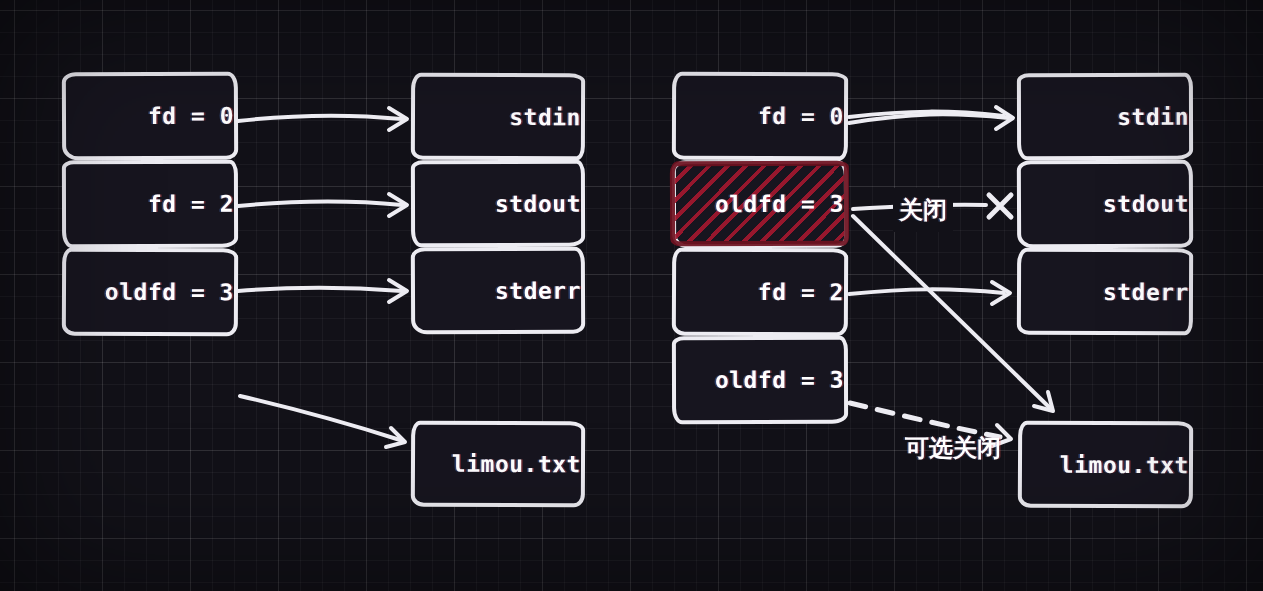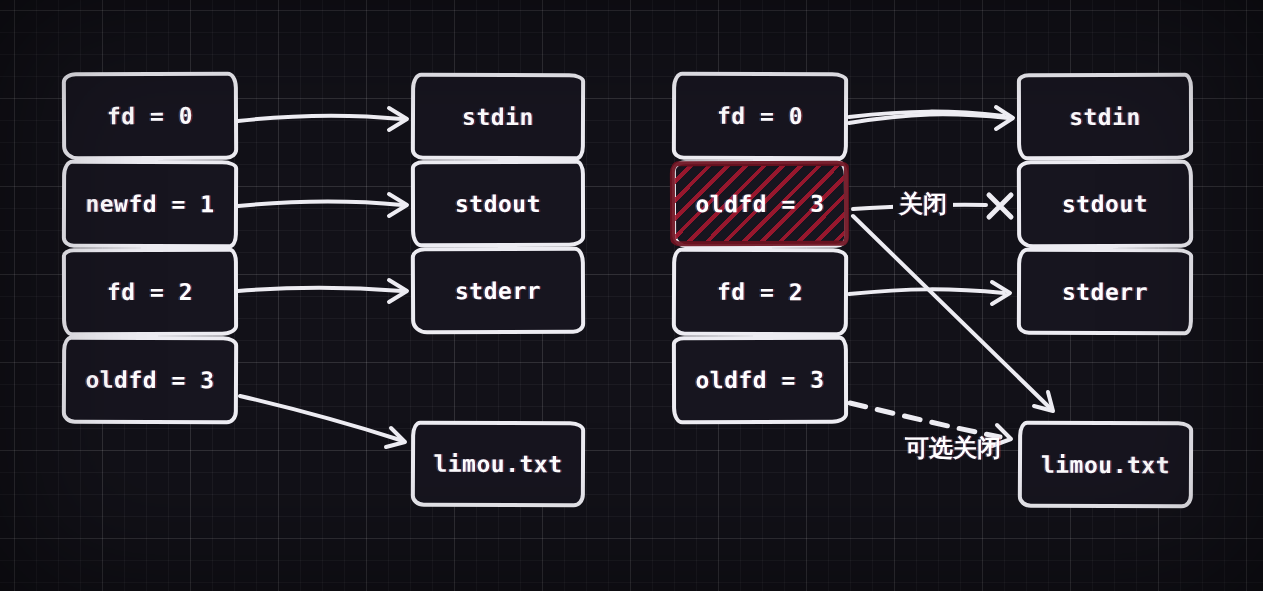--- a/index.html
+++ b/index.html
@@ -19,21 +19,21 @@
       linear-gradient(90deg,var(--grid-minor) 1px,transparent 1px);
     background-size:88px 88px,88px 88px,22px 22px,22px 22px;
     background-position:14px 10px,14px 10px,14px 10px,14px 10px;
   }
   .canvas::after{content:"";position:absolute;inset:0;pointer-events:none;
     box-shadow:inset 0 0 140px rgba(0,0,0,.55)}
   .abs{position:absolute}
   .cell,.box{
     background:var(--cell);
     border:4px solid var(--ink);
-    display:flex;align-items:center;justify-content:center;
+    display:flex;align-items:center;justify-content:flex-end;
     color:#fff;font-weight:bold;font-size:23px;letter-spacing:.5px;
   }
   .cell{width:100%;height:88px;position:relative}
   .w1{border-radius:14px 10px 12px 16px / 10px 16px 10px 14px;transform:rotate(-.25deg)}
   .w2{border-radius:10px 16px 8px 12px / 16px 8px 14px 10px;transform:rotate(.2deg)}
   .w3{border-radius:12px 8px 16px 10px / 8px 14px 10px 16px;transform:rotate(-.15deg)}
   .w4{border-radius:9px 15px 11px 13px / 15px 9px 13px 11px;transform:rotate(.25deg)}
   .label{position:relative;z-index:3;
     text-shadow:-1.5px 0 rgba(90,150,255,.35),1.5px 0 rgba(255,80,80,.35)}
   .fd-table{position:absolute;display:flex;flex-direction:column}
@@ -44,21 +44,21 @@
     background:repeating-linear-gradient(135deg,
       transparent 0 9px, var(--red-hatch) 9px 13px);
     opacity:.92;
   }
   .cn-label{
     position:absolute;z-index:4;color:#fff;font-weight:bold;font-size:24px;
     font-family:"Liberation Sans","DejaVu Sans",sans-serif;
     text-shadow:-1.5px 0 rgba(90,150,255,.3),1.5px 0 rgba(255,80,80,.3);
     white-space:nowrap;
   }
-  .masked{background:var(--bg);padding:0 6px}
+  .masked{background:var(--bg);padding:6px 6px}
   svg.arrows{position:absolute;inset:0;z-index:1;pointer-events:none}
   svg.arrows path{stroke:var(--ink);stroke-width:4;fill:none;
     stroke-linecap:round;stroke-linejoin:round}
   svg.arrows path.dash{stroke-dasharray:16 12;stroke-width:5}
   svg.arrows path.xmark{stroke-width:5}
 </style>
 </head>
 <body>
 
 <div class="canvas">
@@ -102,23 +102,20 @@
     <g>
       <path class="dash" d="M850,403 C900,415 950,427 1000,437"></path>
       <path d="M992,446 L1011,439 L997,425"></path>
     </g>
   </svg>
 
   <div>
     <div class="fd-table" style="left:62px;top:72px;width:176px">
       <div class="cell w1">
         <span class="label">fd = 0</span>
-      </div>
-      <div class="cell w2">
-        <span class="label">newfd = 1</span>
       </div>
       <div class="cell w3">
         <span class="label">fd = 2</span>
       </div>
       <div class="cell w4">
         <span class="label">oldfd = 3</span>
       </div>
     </div>
 
     <div class="box abs w2" style="left:411px;top:73px;width:174px;height:87px">

